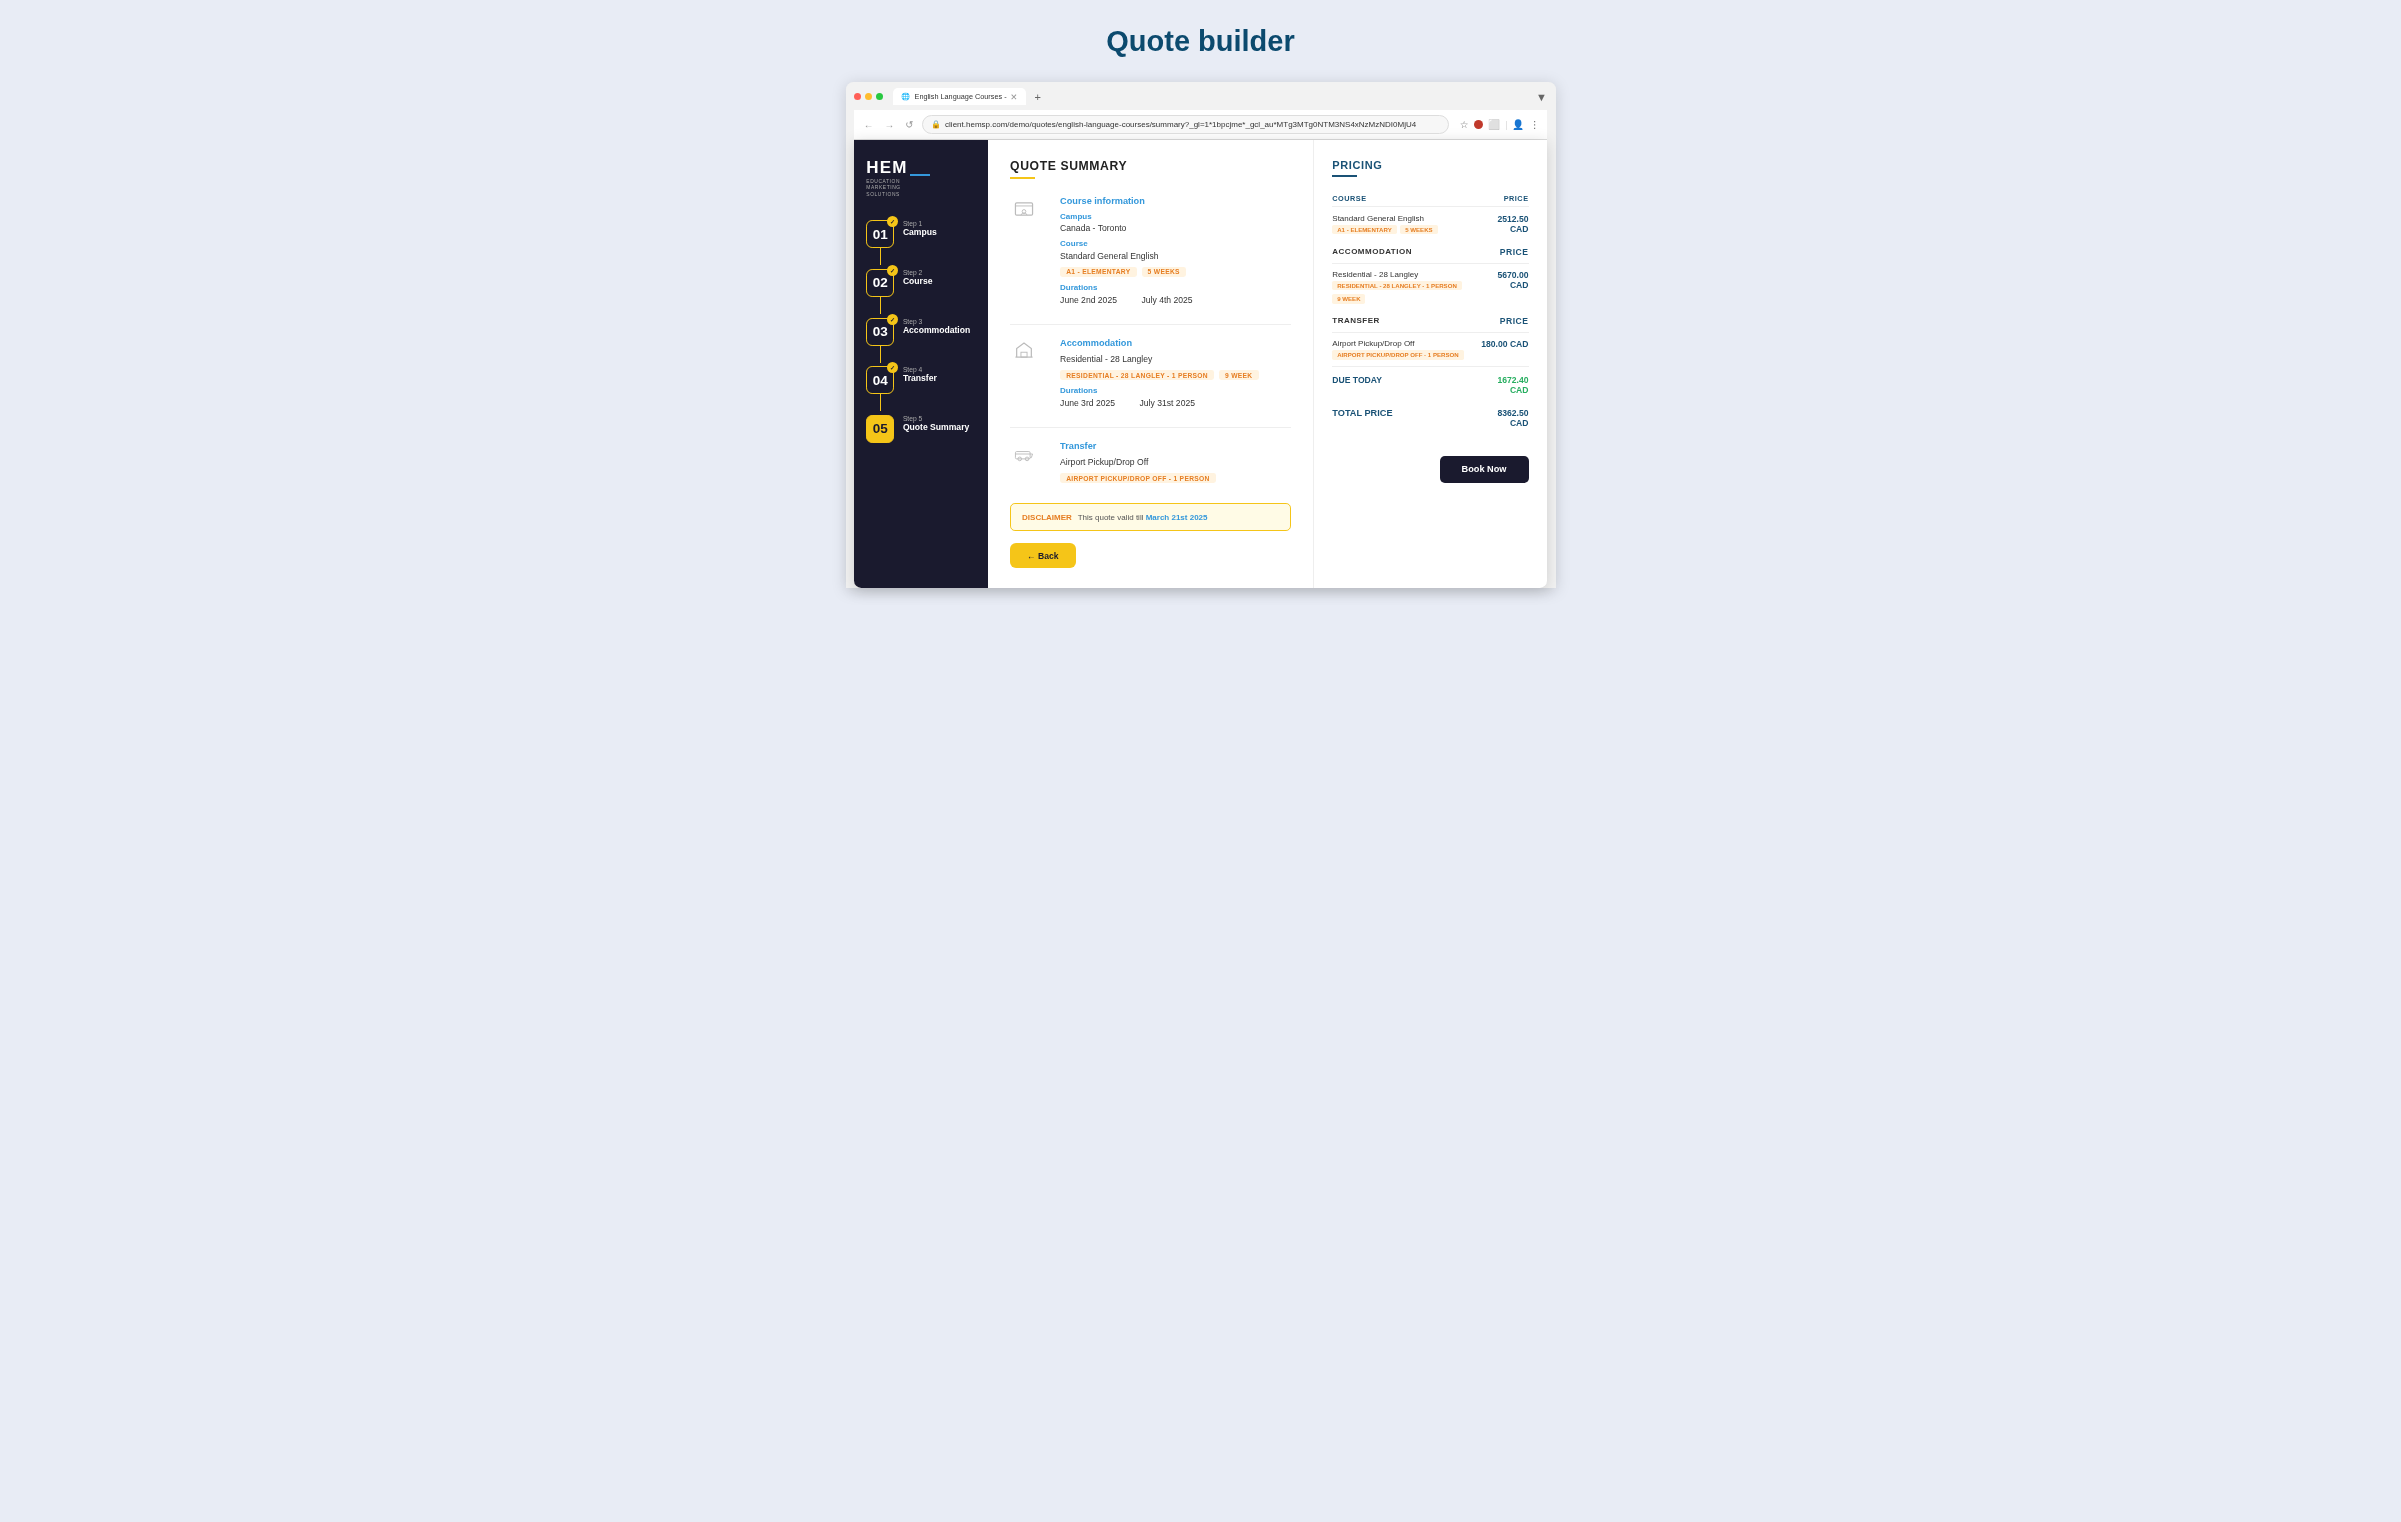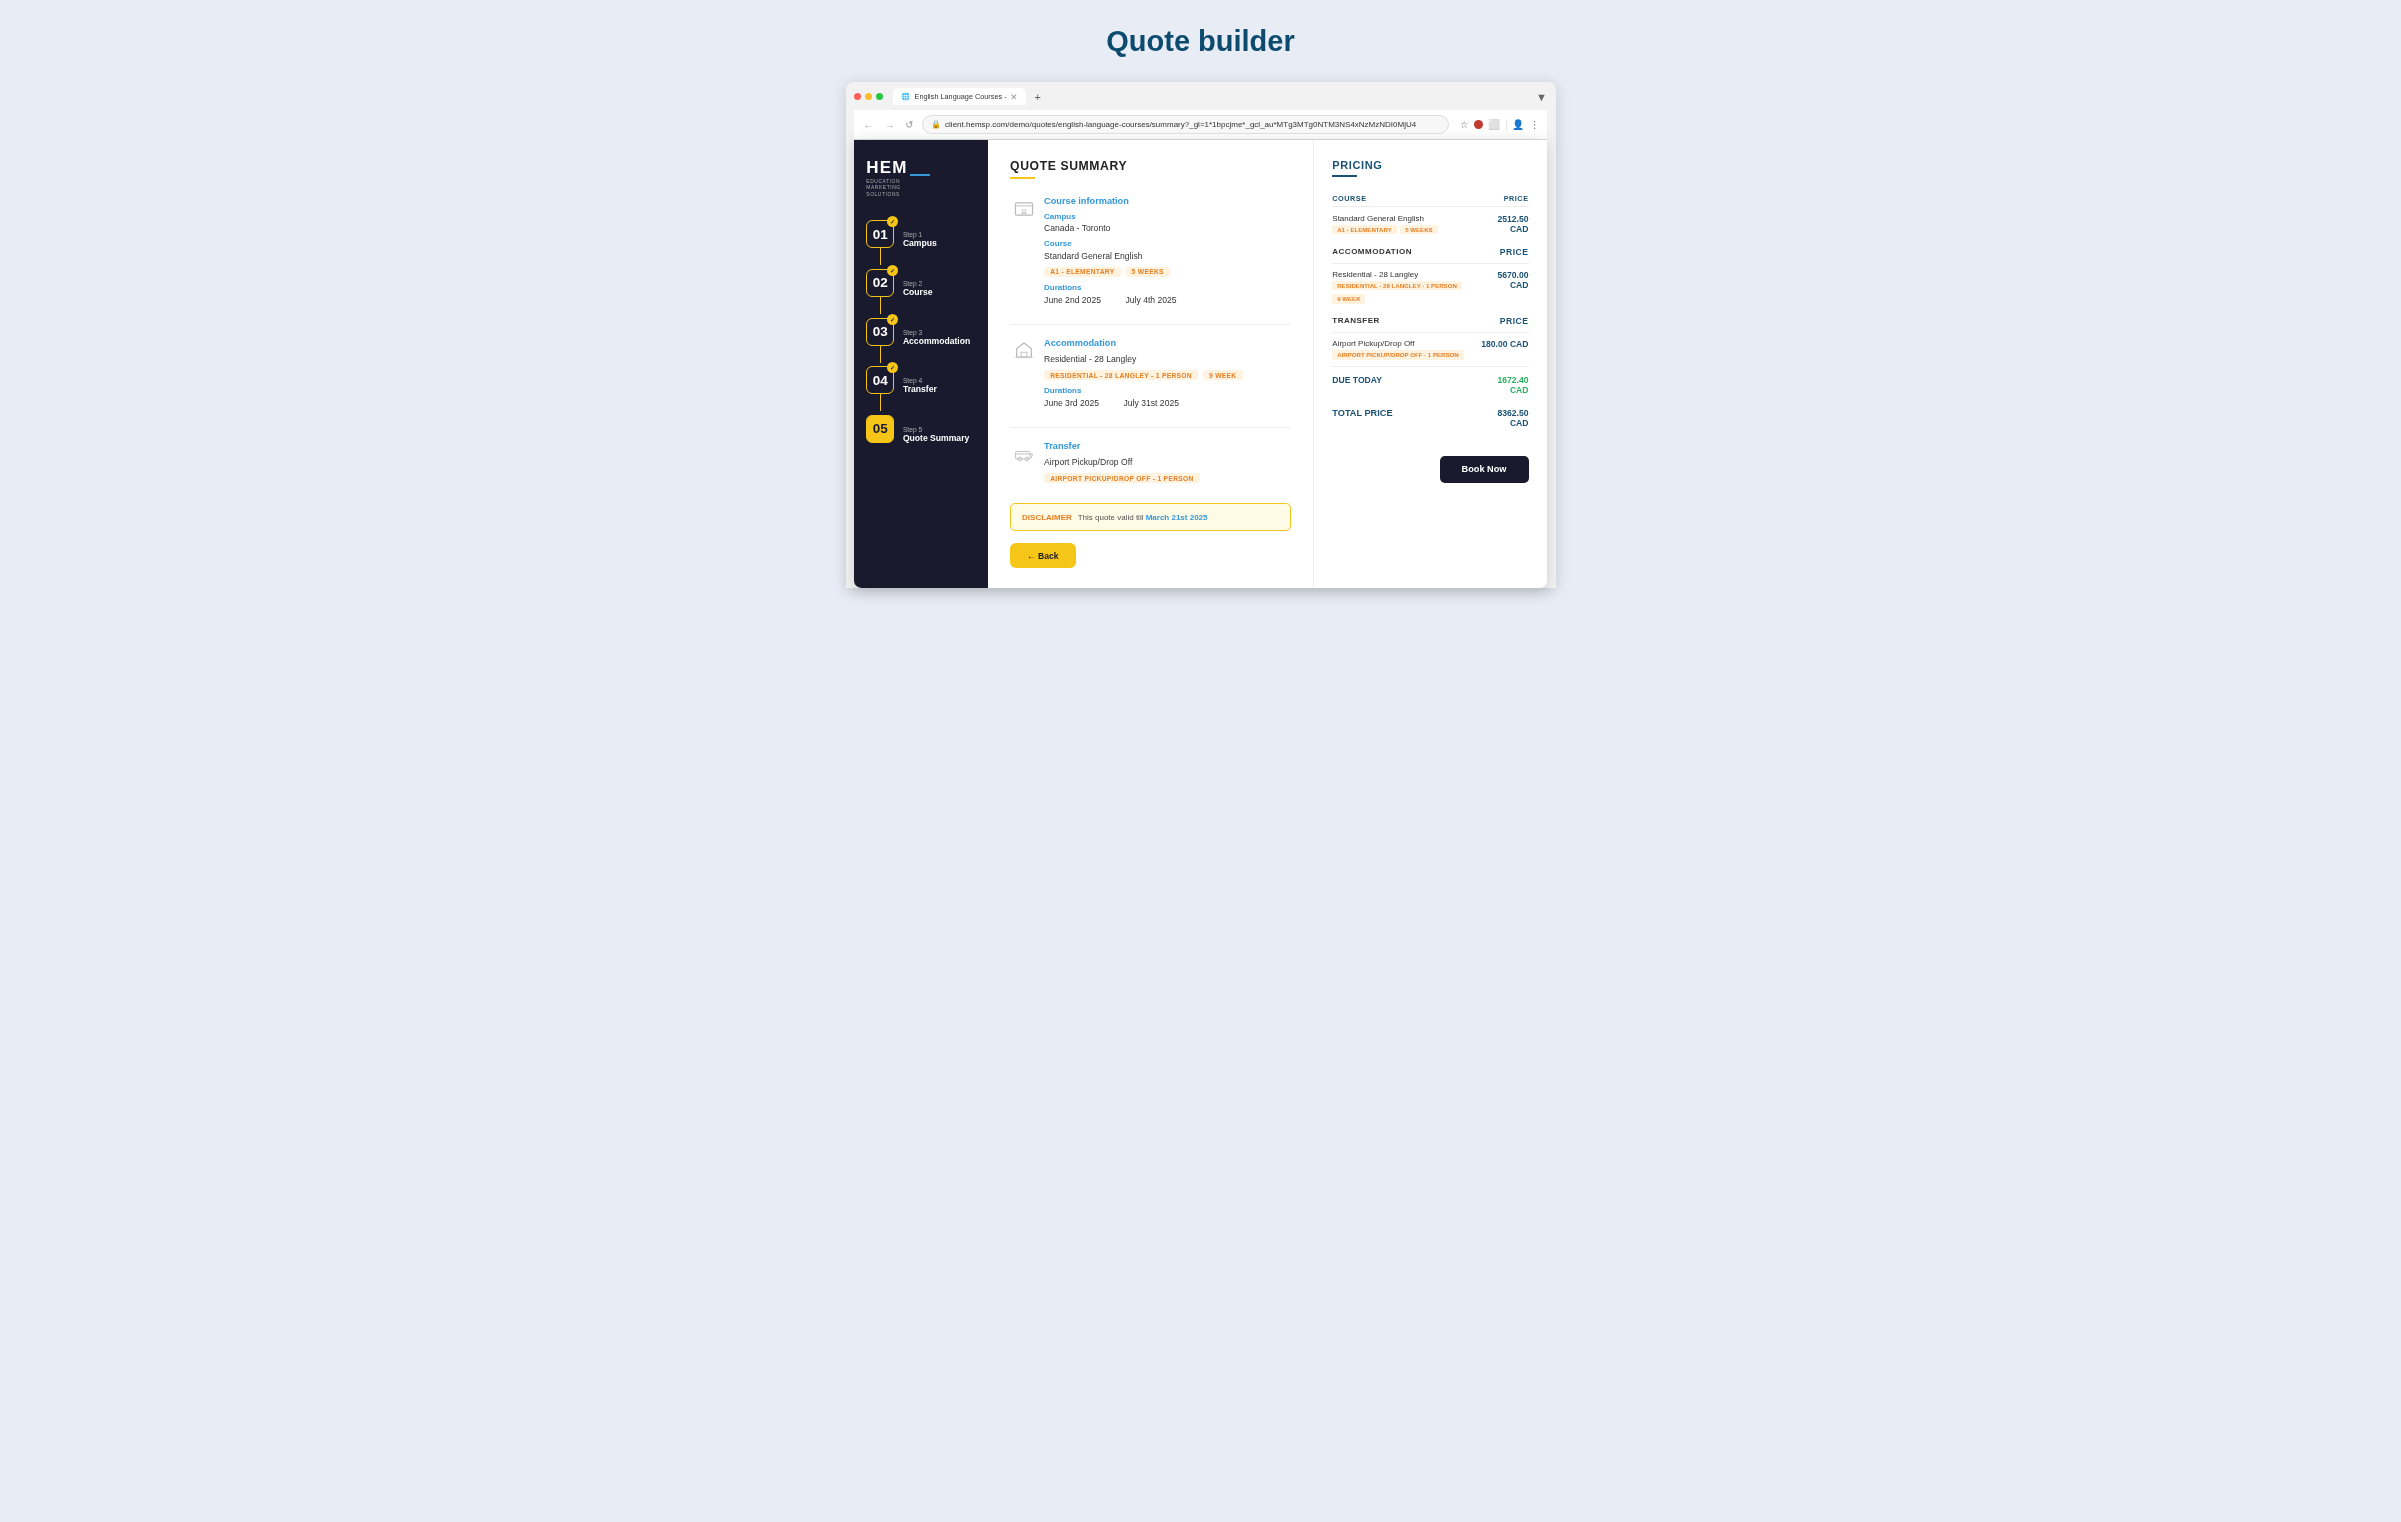--- a/index.html
+++ b/index.html
@@ -127,21 +127,21 @@
       line-height: 1.3;
       margin-top: 1.2px;
     }
     .sidebar-steps {
       display: flex;
       flex-direction: column;
       gap: 0;
     }
     .step-item {
       display: flex;
-      align-items: flex-end;
+      align-items: flex-start;
       gap: 8.6px;
       position: relative;
     }
     .step-box {
       width: 28px;
       height: 28px;
       border: 1.2px solid #f5c518;
       border-radius: 6.1px;
       display: flex;
       align-items: center;
@@ -219,21 +219,21 @@
       margin-bottom: 3.7px;
     }
     .title-underline {
       width: 24.5px;
       height: 1.8px;
       background: #f5c518;
       margin-bottom: 17px;
     }
     .summary-section {
       display: flex;
-      gap: 7px;
+      gap: 23px;
       margin-bottom: 13.5px;
     }
     .summary-icon {
       width: 27px;
       height: 27px;
       flex-shrink: 0;
       display: flex;
       align-items: center;
       justify-content: center;
       color: #aaa;

